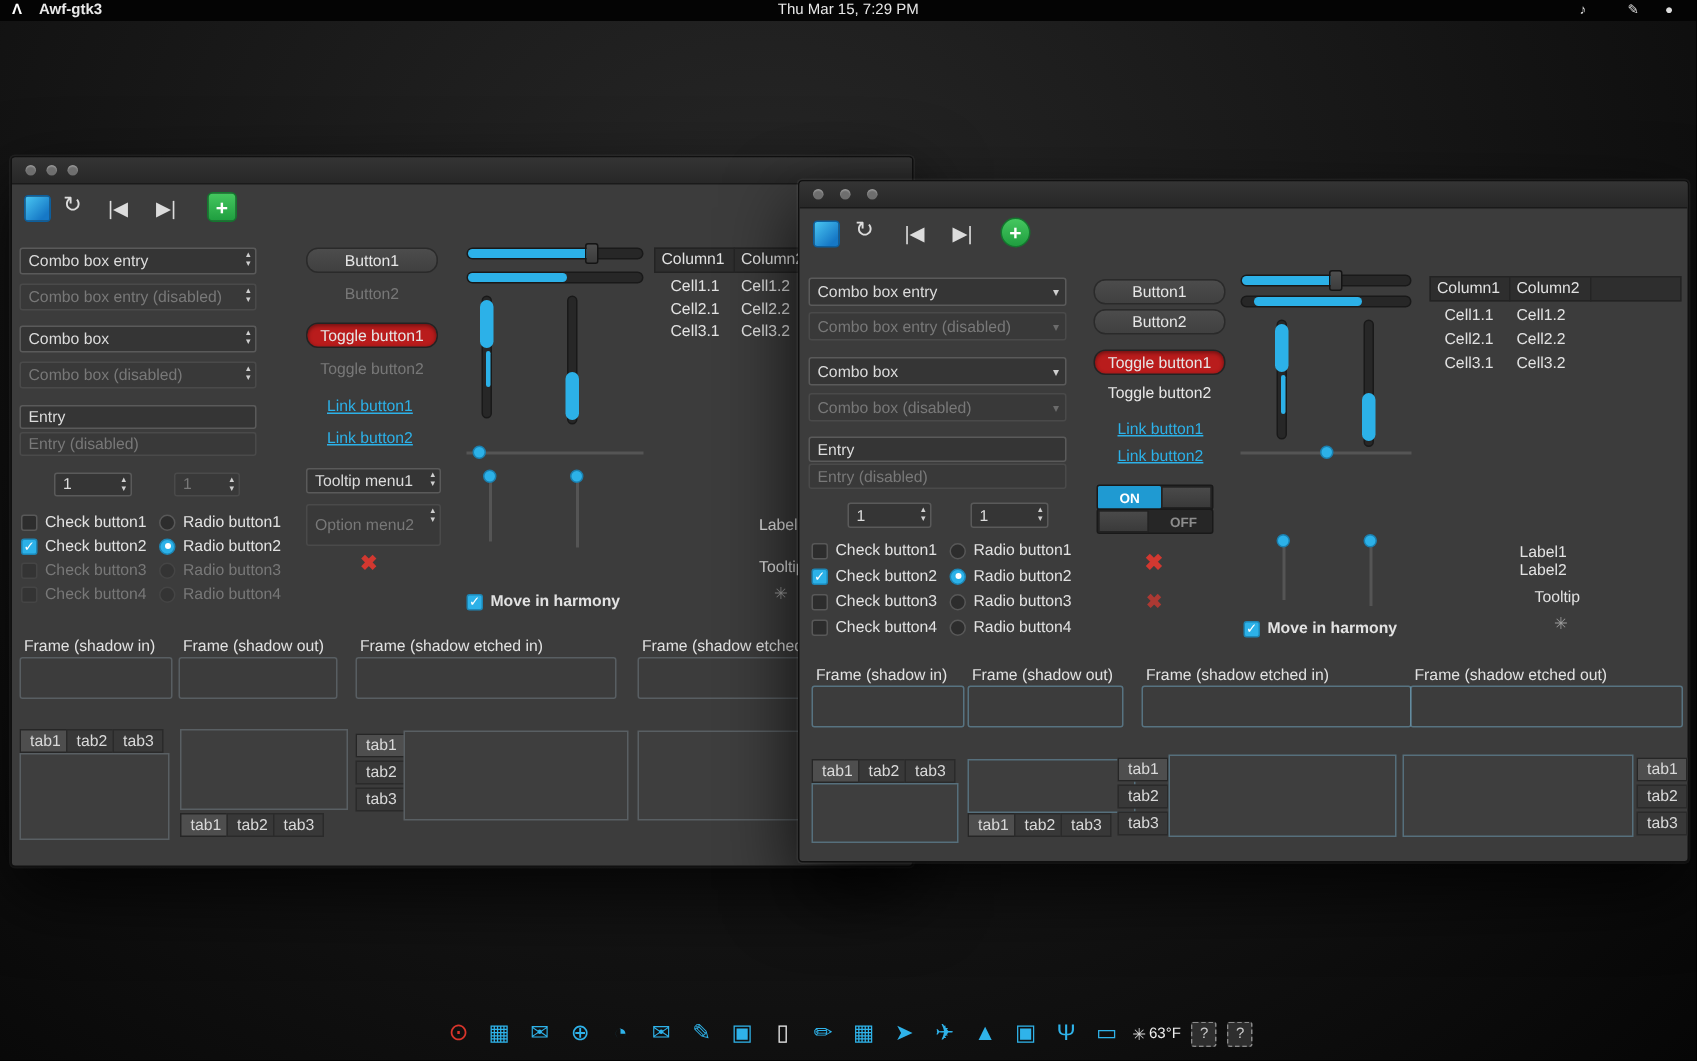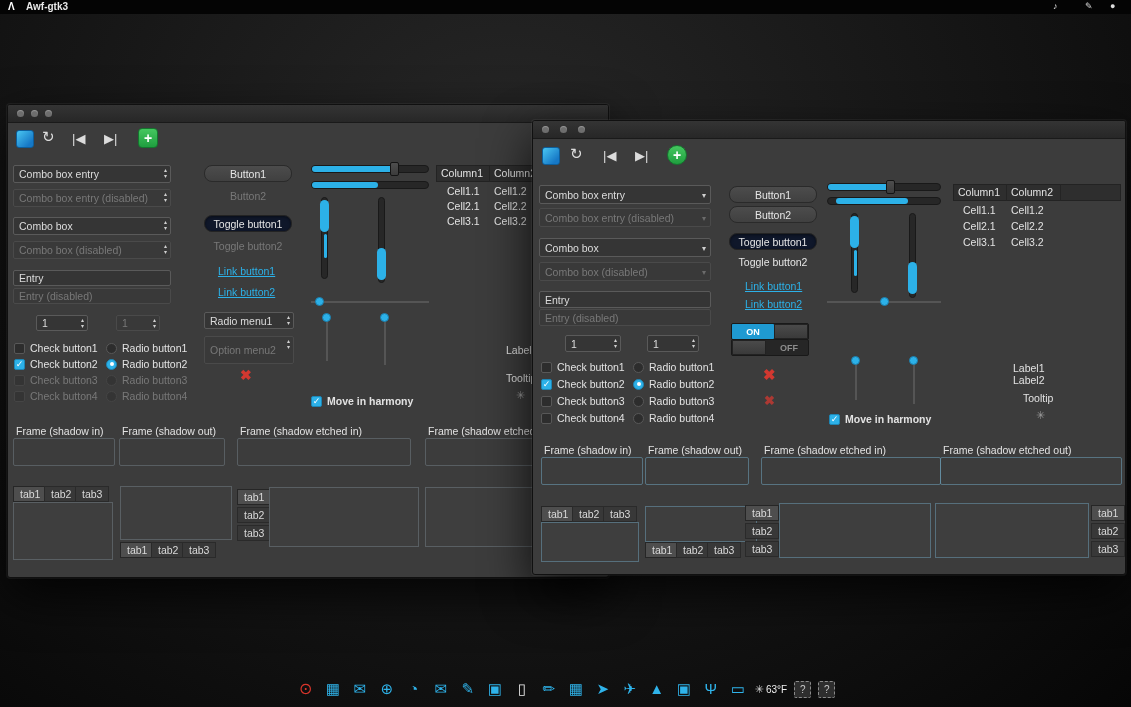--- a/index.html
+++ b/index.html
@@ -31,21 +31,21 @@
   .entry.dis{color:#787878;border-color:#4a4a4a;background:#393939}
   .entry.plain{padding-right:9px}
   .arr{position:absolute;right:4px;top:50%;transform:translateY(-50%);font-size:8px;color:#cfcfcf}
   .dis .arr{color:#6b6b6b}
   .spinarr{position:absolute;right:3px;top:1px;display:flex;flex-direction:column;
        font-size:6px;line-height:6px;color:#cfcfcf;text-align:center}
   
   .btn{position:absolute;box-sizing:border-box;background:linear-gradient(#4c4c4c,#404040);
        border:1px solid #2a2a2a;border-radius:8px;color:#e6e6e6;font-size:10.5px;
        display:flex;align-items:center;justify-content:center;white-space:nowrap}
-  .btn.act{background:#0f172a;border-color:#232323;box-shadow:inset 0 1px 3px rgba(0,0,0,.45)}
+  .btn.act{background:#b91c1c;border-color:#232323;box-shadow:inset 0 1px 3px rgba(0,0,0,.45)}
   .btn.flat{background:none;border-color:transparent}
   .btn.disflat{background:none;border-color:transparent;color:#787878}
   .link{position:absolute;font-size:10.5px;color:#2cb1e8;text-decoration:underline;white-space:nowrap}
   
   .crow{position:absolute;display:flex;align-items:center;gap:5px;font-size:10.5px;
        color:#e2e2e2;white-space:nowrap}
   .cb,.rb{width:11px;height:11px;box-sizing:border-box;background:#2d2d2d;border:1px solid #585858;
        border-radius:2px;display:flex;align-items:center;justify-content:center;
        font-size:9px;color:#fff;flex:0 0 auto}
   .rb{border-radius:50%}
@@ -104,20 +104,21 @@
        font-size:10px;display:flex;align-items:center;justify-content:center;background:#2e2e2e}
   .backwin{z-index:1}
   .frontwin{z-index:2}
 </style>
 </head>
 <body>
 
 <div class="menubar">
   <span class="logo">Λ</span>
   <span class="app">Awf-gtk3</span>
+  <span class="clock">Thu Mar 15, 7:29 PM</span>
   <span class="mico" style="left:1053px">♪</span>
   <span class="mico" style="left:1085px">✎</span>
   <span class="mico" style="left:1110px">●</span>
 </div>
 
 <div class="desktop"></div>
 
 <div class="win backwin" style="left:7px;top:104px;width:600px;height:472px">
   <div class="tbar">
     <span class="dot" style="left:9px"></span>
@@ -216,21 +217,21 @@
     <span>Radio button4</span>
   </div>
 
   <div class="btn" style="left:196px;top:60px;width:88px;height:17px">Button1</div>
   <div class="btn disflat" style="left:196px;top:82px;width:88px;height:17px">Button2</div>
   <div class="btn act" style="left:196px;top:110px;width:88px;height:17px">Toggle button1</div>
   <div class="btn disflat" style="left:196px;top:132px;width:88px;height:17px">Toggle button2</div>
   <span class="link" style="left:210px;top:160px">Link button1</span>
   <span class="link" style="left:210px;top:181px">Link button2</span>
   <div class="entry" style="left:196px;top:207px;width:90px;height:17px">
-    <span>Radio menu1</span>
+    <span>Tooltip menu1</span>
     <span class="spinarr">
         <span>▴</span>
         <span>▾</span>
       </span>
   </div>
   <div class="entry dis" style="left:196px;top:231px;width:90px;height:28px">
     <span>Option menu2</span>
     <span class="spinarr">
         <span>▴</span>
         <span>▾</span>

